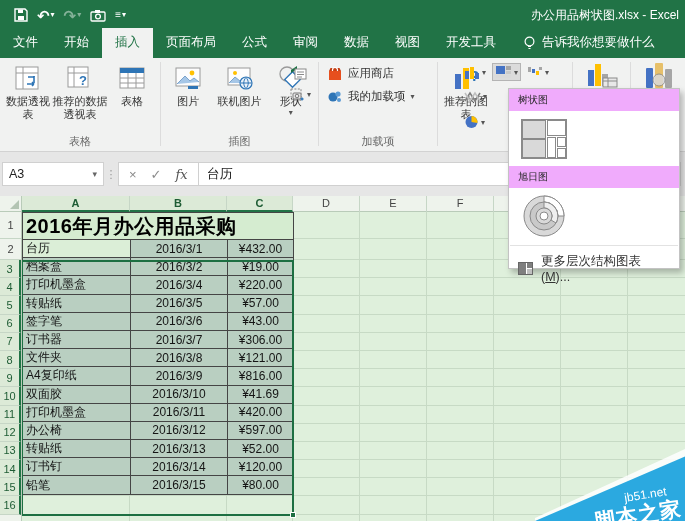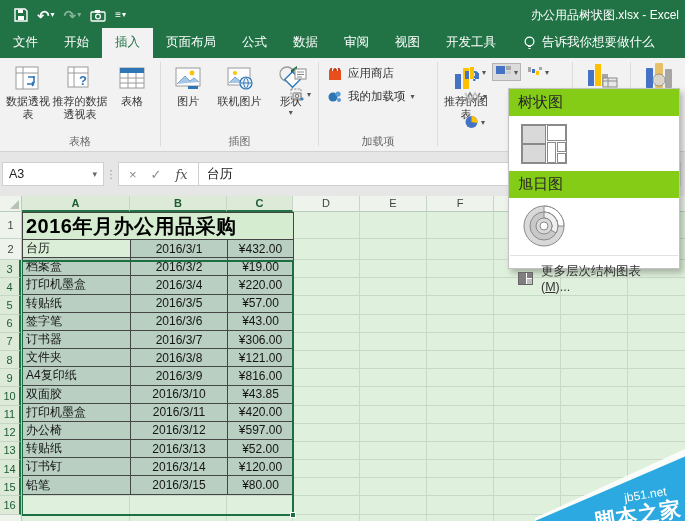--- a/index.html
+++ b/index.html
@@ -96,21 +96,21 @@
   .dcell.active { background:#dbeed7; }
   .selborder { position:absolute; left:-1px; width:273px; border:2px solid #1d6f42;
     pointer-events:none; }
   .fillhandle { position:absolute; right:-4px; bottom:-4px; width:6px; height:6px;
     background:#1d6f42; border:1px solid #fff; }
 
   
   .panel { position:absolute; left:508px; top:88px; width:172px; height:181px;
     background:#fff; border:1px solid #c3c3c3; box-shadow:3px 4px 6px rgba(0,0,0,.25);
     z-index:50; }
-  .psechdr { background:#84cc16; font-size:15px; color:#262626; padding:4px 9px; }
+  .psechdr { background:#f0abfc; font-size:10px; color:#262626; padding:4px 9px; }
   .pitem { height:55px; display:flex; align-items:center; padding-left:12px; }
   .tm-icon { width:46px; height:40px; border:1px solid #8a8a8a; position:relative; background:#fff; }
   .tm-icon i { position:absolute; background:#d9d9d9; border:1px solid #8a8a8a; }
   .psep { height:1px; background:#e2e2e2; margin:2px 1px; }
   .pfooter { display:flex; align-items:center; gap:8px; padding:5px 9px; font-size:12.5px; color:#333; }
   .pfooter u { text-decoration:underline; }
   .ft-icon { width:15px; height:13px; border:1px solid #666; position:relative; background:#fff; }
   .ft-icon i { position:absolute; background:#7f7f7f; }
 
   
@@ -158,22 +158,22 @@
     <div class="doc-title">办公用品树状图.xlsx - Excel</div>
   </div>
 
   <div class="tabs">
     <span id="tab-slot" style="display: flex;">
         <span class="tab">文件</span>
         <span class="tab">开始</span>
         <span class="tab active">插入</span>
         <span class="tab">页面布局</span>
         <span class="tab">公式</span>
+        <span class="tab">审阅</span>
         <span class="tab">数据</span>
-        <span class="tab">审阅</span>
         <span class="tab">视图</span>
         <span class="tab">开发工具</span>
       </span>
     <span class="tellme">
       <svg width="13" height="14" viewBox="0 0 13 14">
           <circle cx="6.5" cy="5.5" r="4.4" fill="none" stroke="#fff" stroke-width="1.2"></circle>
           <path d="M5 10.5h3M5.5 12.5h2" stroke="#fff" stroke-width="1.2"></path>
         </svg>
       <span>告诉我你想要做什么</span>
     </span>
@@ -482,21 +482,21 @@
               <div class="cell dcell c2" style="width: 66px;">¥121.00</div>
             </div>
             <div class="trow">
               <div class="cell dcell c0" style="width: 108px;">A4复印纸</div>
               <div class="cell dcell c1" style="width: 97px;">2016/3/9</div>
               <div class="cell dcell c2" style="width: 66px;">¥816.00</div>
             </div>
             <div class="trow">
               <div class="cell dcell c0" style="width: 108px;">双面胶</div>
               <div class="cell dcell c1" style="width: 97px;">2016/3/10</div>
-              <div class="cell dcell c2" style="width: 66px;">¥43.85</div>
+              <div class="cell dcell c2" style="width: 66px;">¥41.69</div>
             </div>
             <div class="trow">
               <div class="cell dcell c0" style="width: 108px;">打印机墨盒</div>
               <div class="cell dcell c1" style="width: 97px;">2016/3/11</div>
               <div class="cell dcell c2" style="width: 66px;">¥420.00</div>
             </div>
             <div class="trow">
               <div class="cell dcell c0" style="width: 108px;">办公椅</div>
               <div class="cell dcell c1" style="width: 97px;">2016/3/12</div>
               <div class="cell dcell c2" style="width: 66px;">¥597.00</div>

